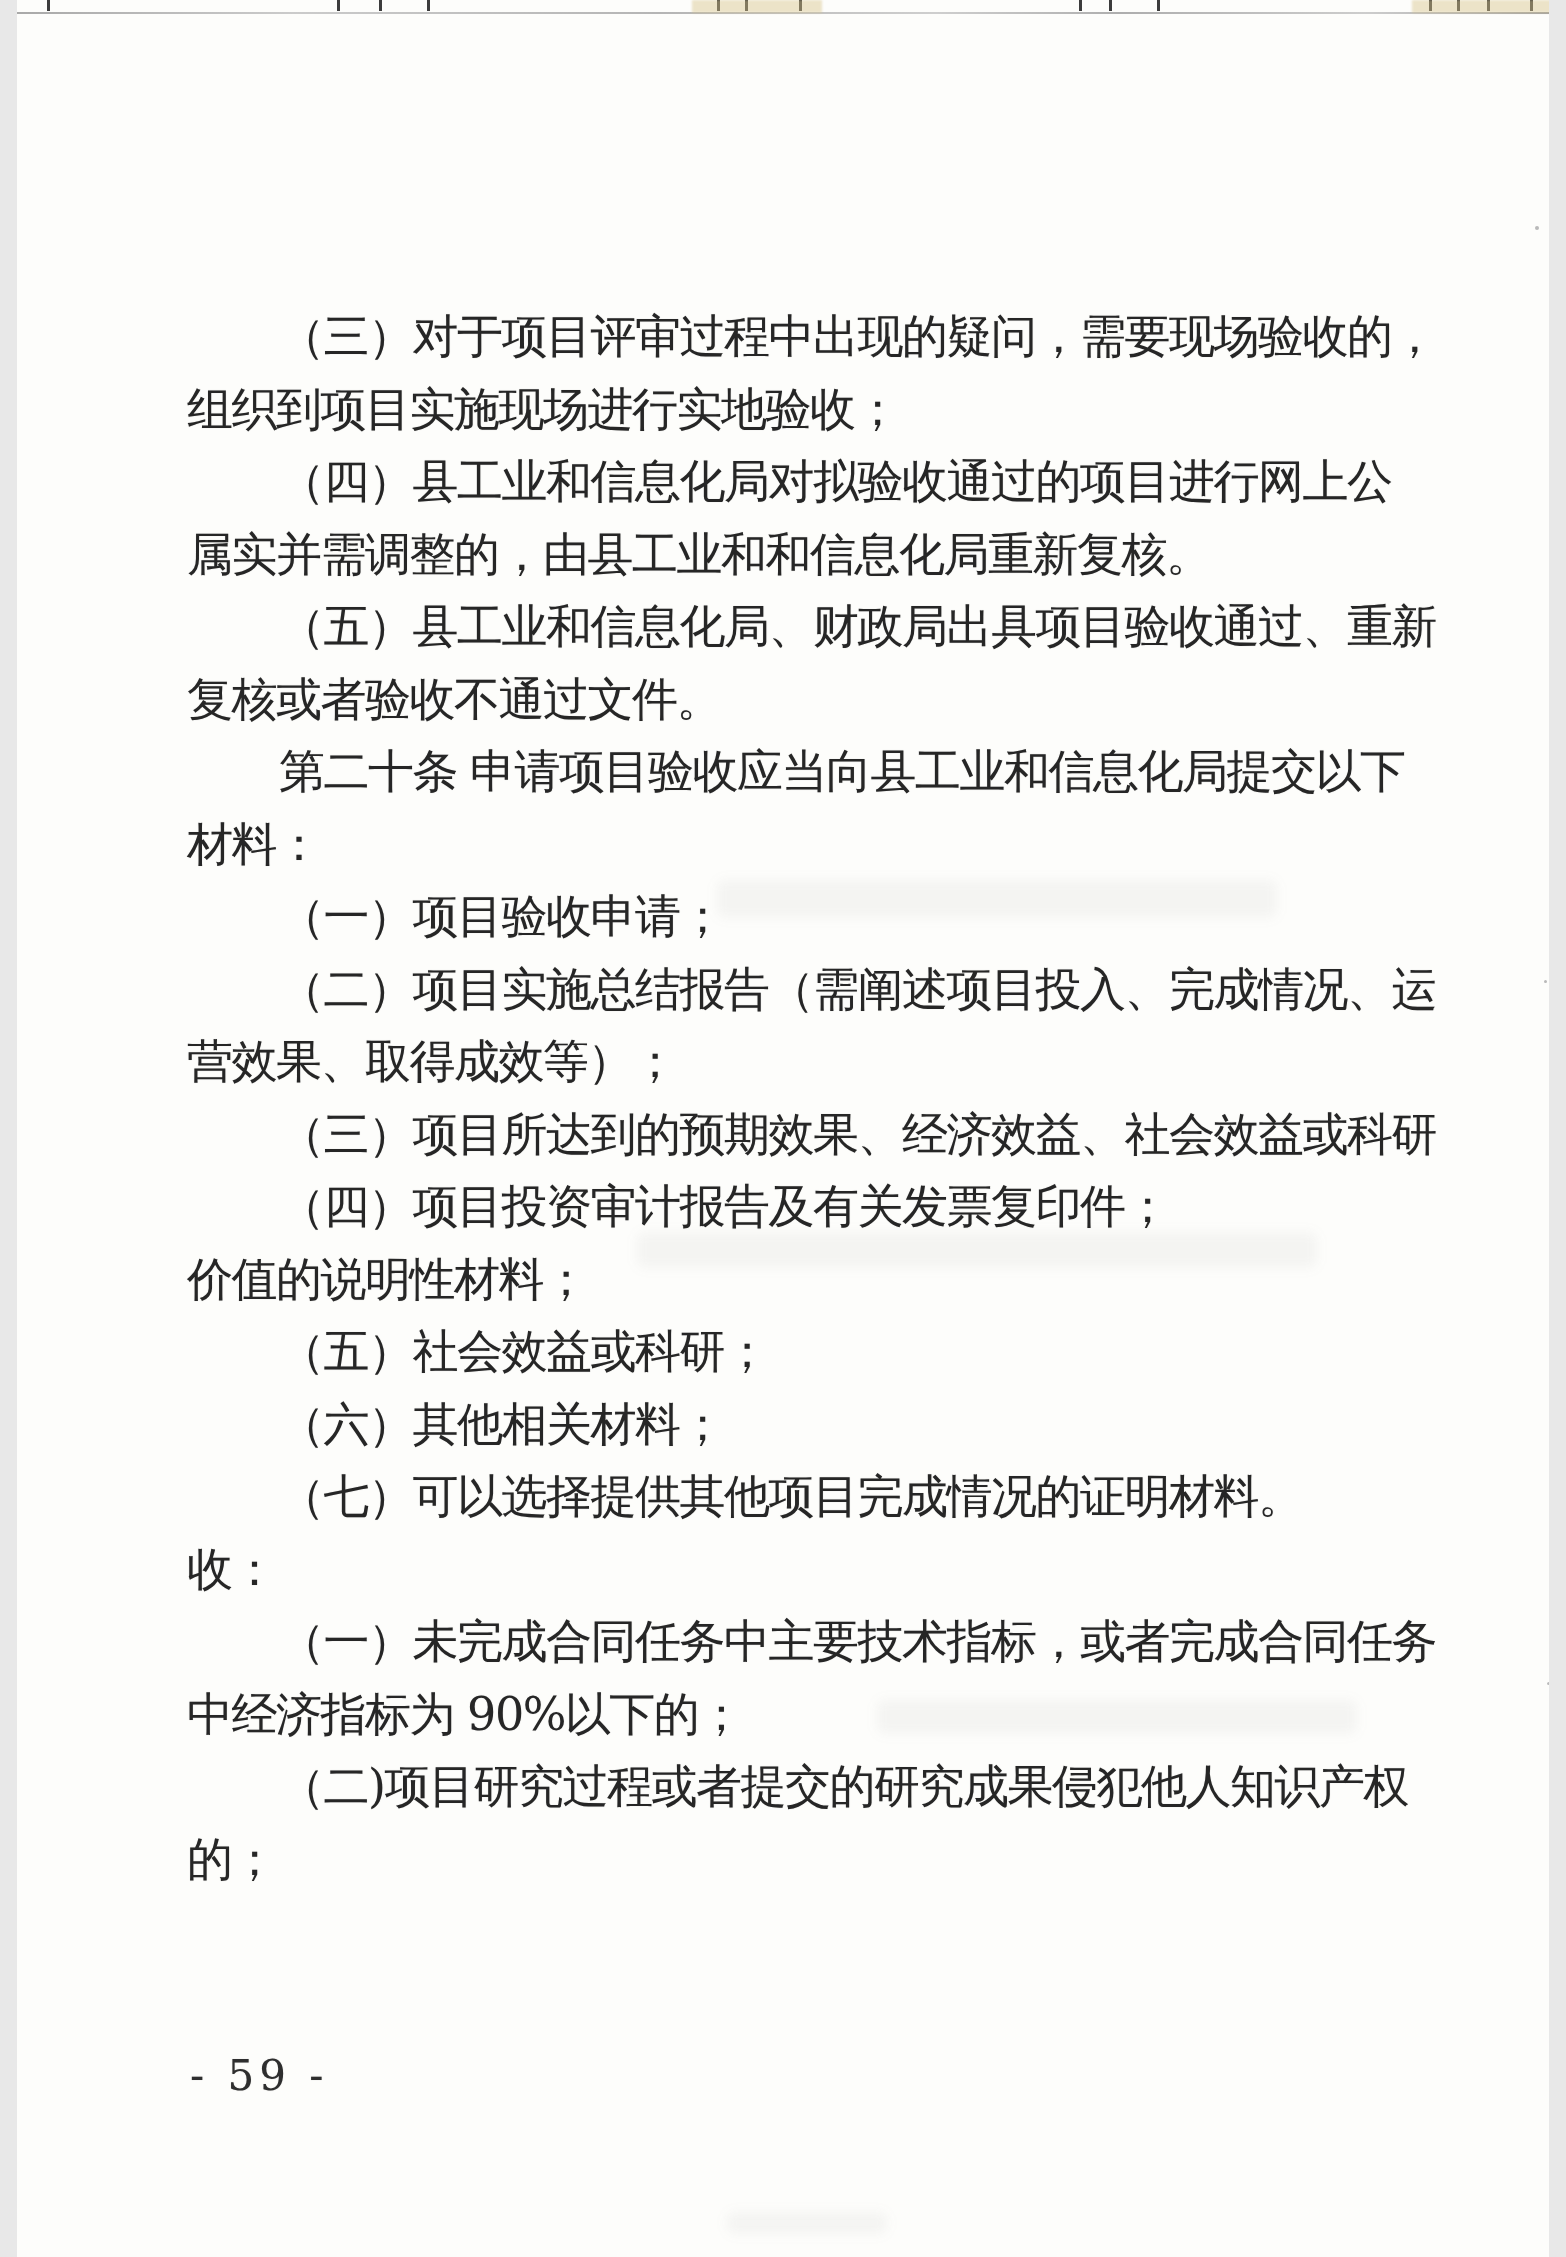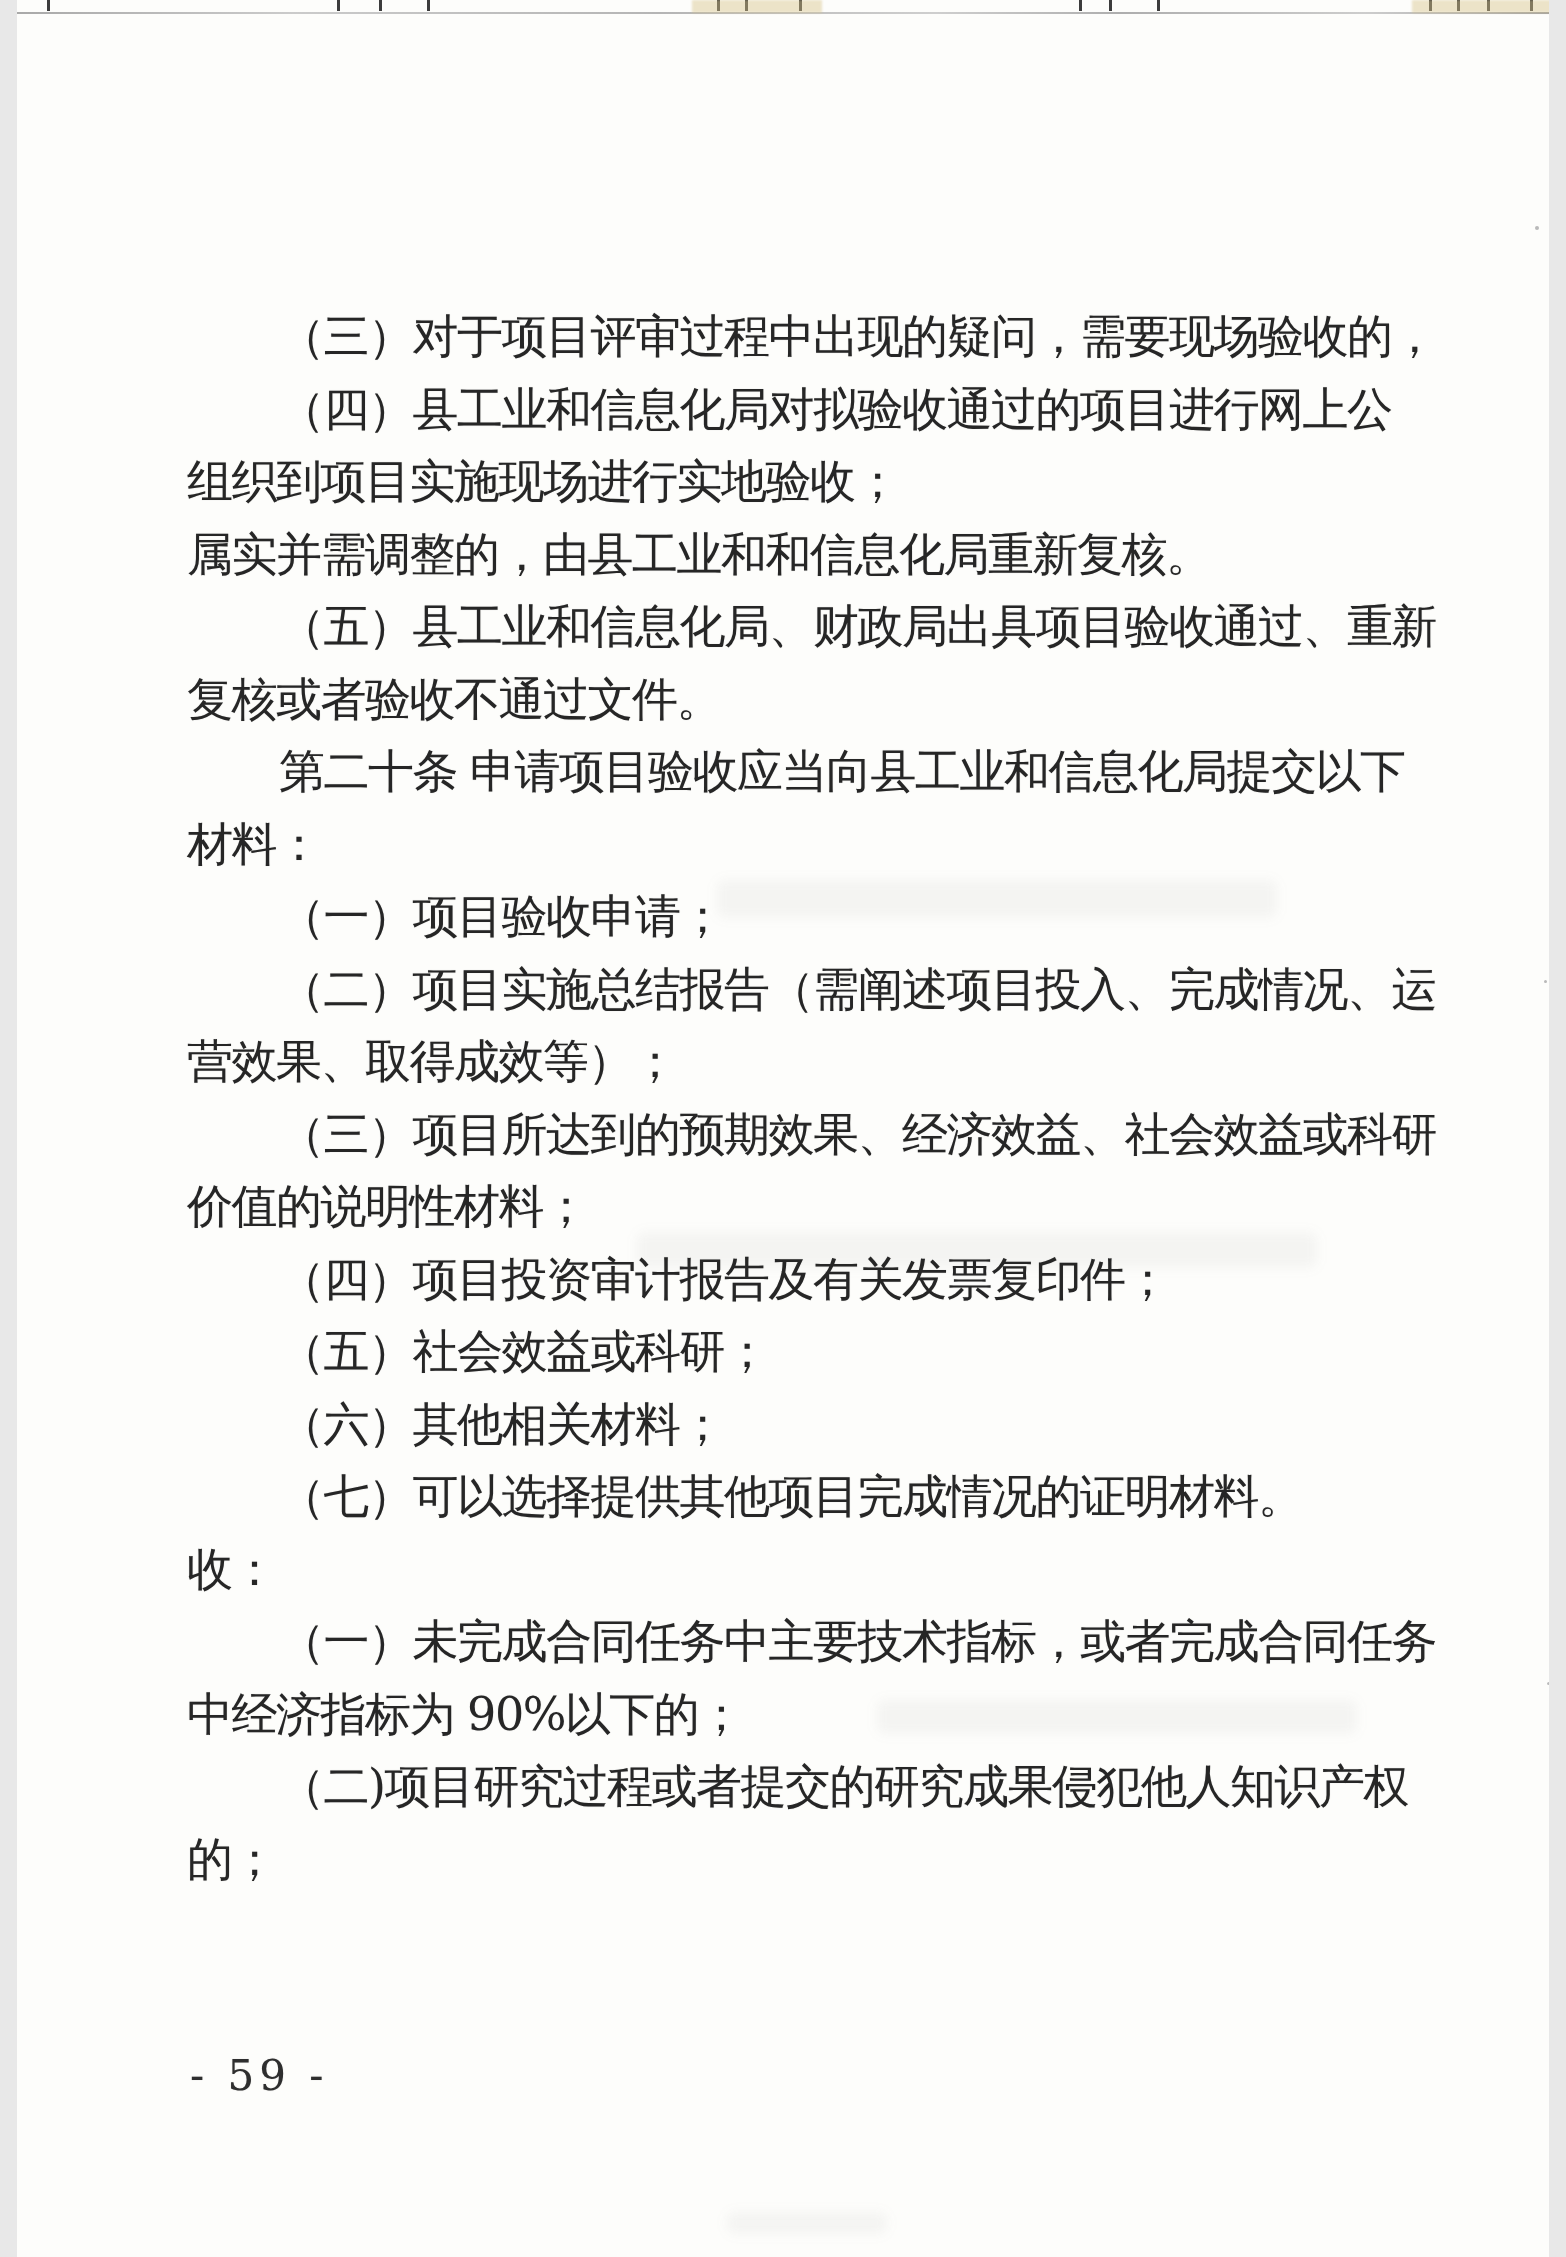--- a/index.html
+++ b/index.html
@@ -116,33 +116,33 @@
   <div class="speck" style="left:1518px;top:226px;width:4px;height:4px"></div>
   <div class="speck" style="left:1527px;top:980px;width:3px;height:3px"></div>
   <div class="speck" style="left:1530px;top:1682px;width:4px;height:3px"></div>
   <div class="show-through" style="left:700px;top:880px;width:560px;height:38px"></div>
   <div class="show-through" style="left:620px;top:1232px;width:680px;height:36px"></div>
   <div class="show-through" style="left:860px;top:1700px;width:480px;height:34px"></div>
   <div class="show-through" style="left:710px;top:2212px;width:160px;height:22px"></div>
 
   <div class="text-block">
     <div class="line indent">（三）对于项目评审过程中出现的疑问，需要现场验收的，</div>
+    <div class="line">组织到项目实施现场进行实地验收；</div>
     <div class="line indent">（四）县工业和信息化局对拟验收通过的项目进行网上公</div>
-    <div class="line">组织到项目实施现场进行实地验收；</div>
     <div class="line">属实并需调整的，由县工业和和信息化局重新复核。</div>
     <div class="line indent">（五）县工业和信息化局、财政局出具项目验收通过、重新</div>
     <div class="line">复核或者验收不通过文件。</div>
     <div class="line indent">第二十条 申请项目验收应当向县工业和信息化局提交以下</div>
     <div class="line">材料：</div>
     <div class="line indent">（一）项目验收申请；</div>
     <div class="line indent">（二）项目实施总结报告（需阐述项目投入、完成情况、运</div>
     <div class="line">营效果、取得成效等）；</div>
     <div class="line indent">（三）项目所达到的预期效果、经济效益、社会效益或科研</div>
+    <div class="line indent">（四）项目投资审计报告及有关发票复印件；</div>
     <div class="line">价值的说明性材料；</div>
-    <div class="line indent">（四）项目投资审计报告及有关发票复印件；</div>
     <div class="line indent">（五）社会效益或科研；</div>
     <div class="line indent">（六）其他相关材料；</div>
     <div class="line indent">（七）可以选择提供其他项目完成情况的证明材料。</div>
     <div class="line">收：</div>
     <div class="line indent">（一）未完成合同任务中主要技术指标，或者完成合同任务</div>
     <div class="line">中经济指标为 90%以下的；</div>
     <div class="line indent">（二)项目研究过程或者提交的研究成果侵犯他人知识产权</div>
     <div class="line">的；</div>
   </div>
 

